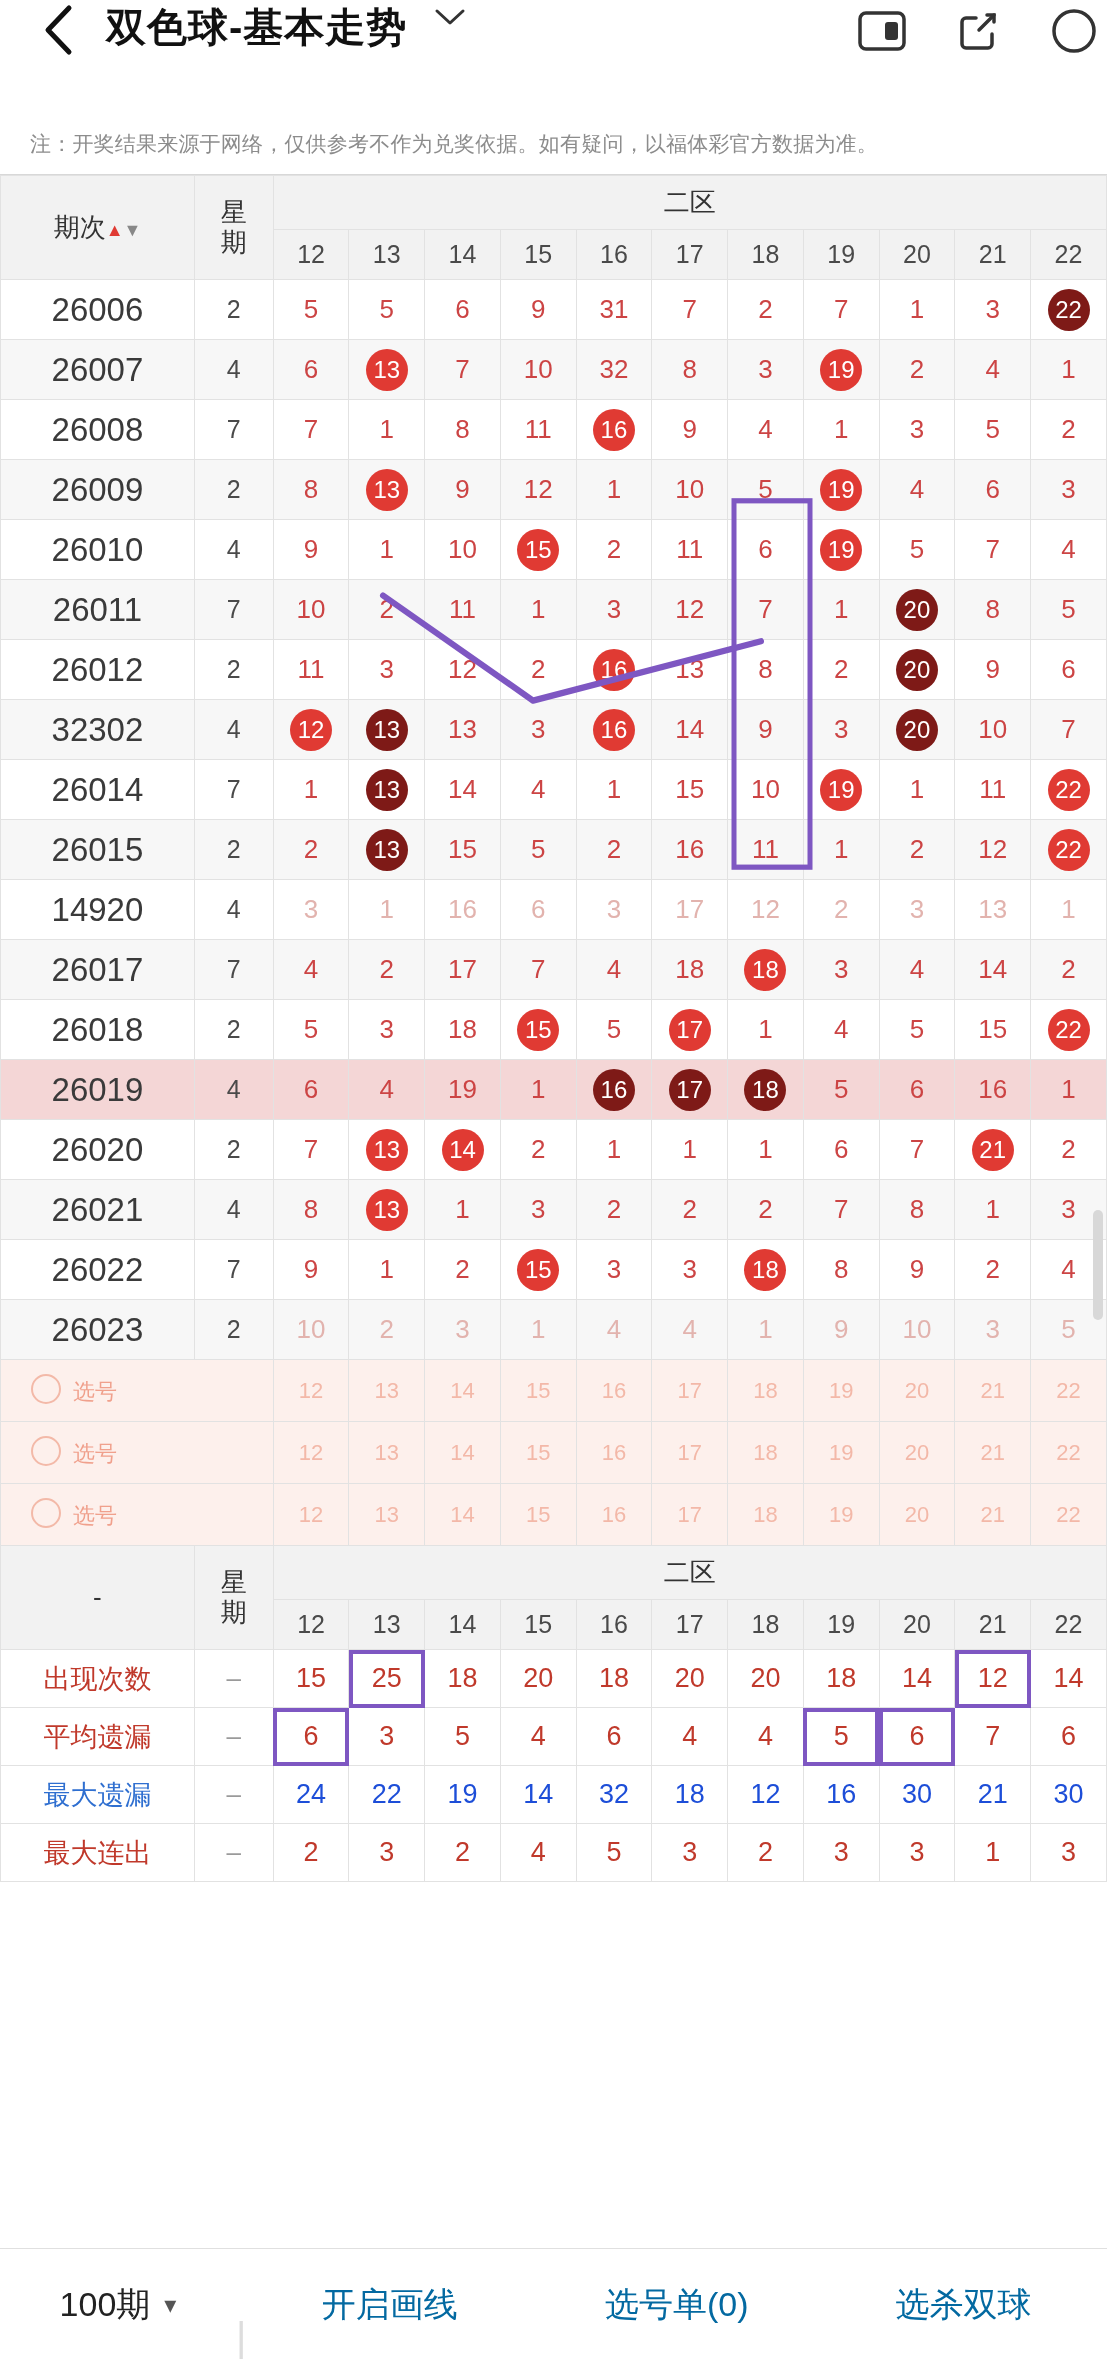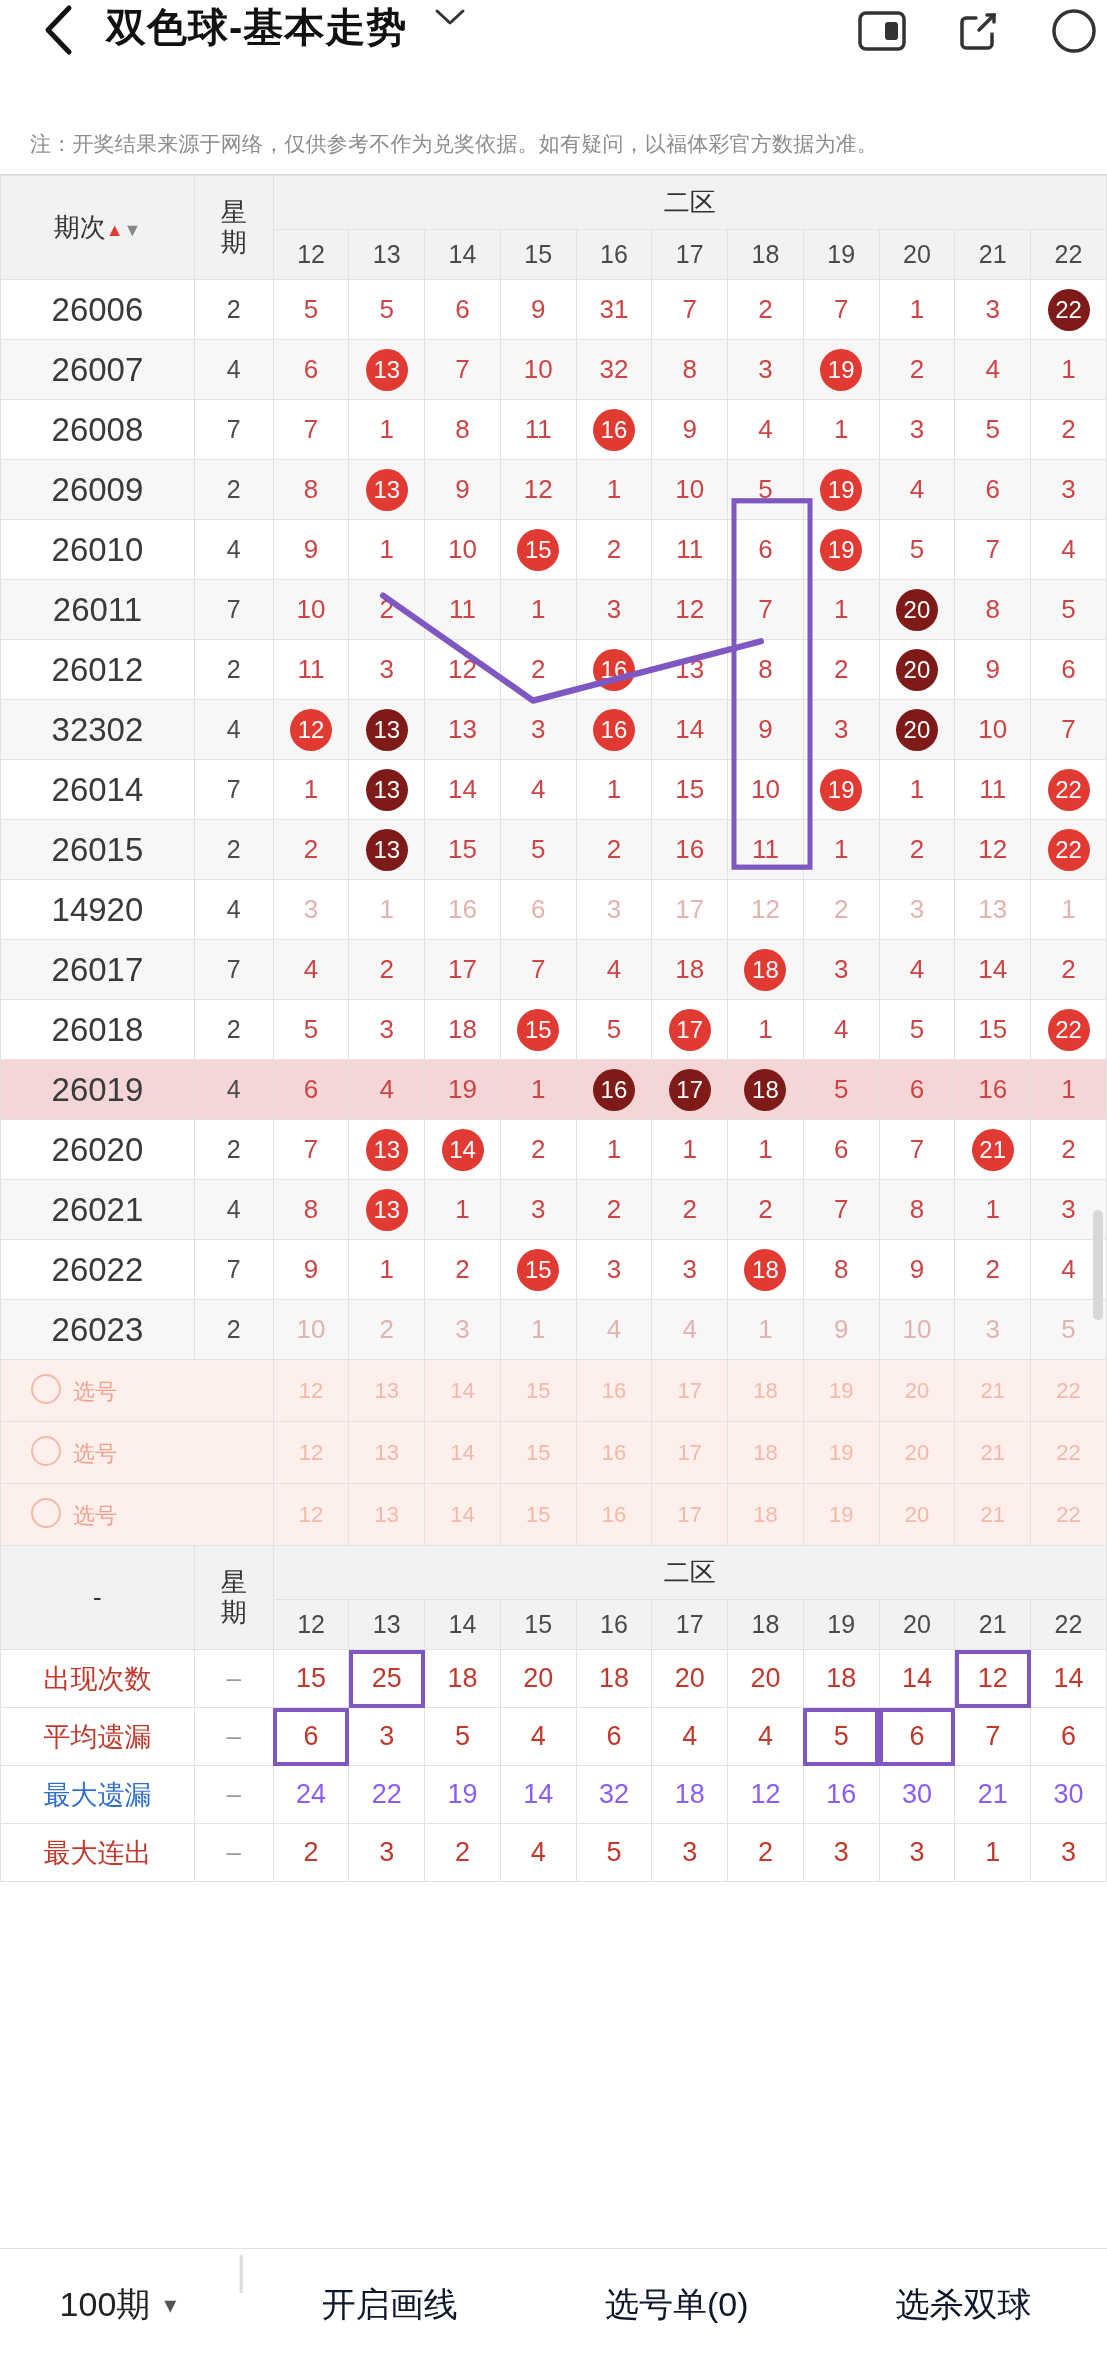--- a/index.html
+++ b/index.html
@@ -176,21 +176,21 @@
 
   
   .stat-row td { height: 58px; background: #fff; }
   .stat-label {
     color: #c0392b;
     font-size: 27px;
     background: #fff;
   }
   .stat-label.blue { color: #2f6fd0; }
   .stat-val { color: #c0392b; font-size: 27px; }
-  .stat-val.blue { color: #8b5cf6; }
+  .stat-val.blue { color: #1d4ed8; }
   .dash { color: #9a9a9a; }
 
   .box-hl {
     outline: 4px solid #7e57c2;
     outline-offset: -4px;
   }
 
   
   .overlay {
     position: absolute;
@@ -203,34 +203,34 @@
   
   .bottom-bar {
     position: absolute;
     left: 0;
     bottom: 0;
     width: 1107px;
     height: 112px;
     background: #fff;
     border-top: 1px solid #e0e0e0;
     display: flex;
-    align-items: flex-start;
+    align-items: flex-end;
     font-size: 34px;
   }
   .bb-item {
     display: flex;
     align-items: center;
     justify-content: center;
     height: 100%;
     white-space: nowrap;
   }
   .bb-period { width: 236px; color: #222; }
   .bb-period .cv { margin-left: 14px; font-size: 24px; color: #555; }
   .bb-sep { color: #ddd; font-size: 40px; }
-  .bb-red { color: #0f172a; flex: 1 1 0; }
+  .bb-red { color: #0369a1; flex: 1 1 0; }
   .scrollbar-thumb {
     position: absolute;
     right: 4px;
     width: 10px;
     border-radius: 5px;
     background: #d8d8d8;
   }
 </style>
 </head>
 <body>

